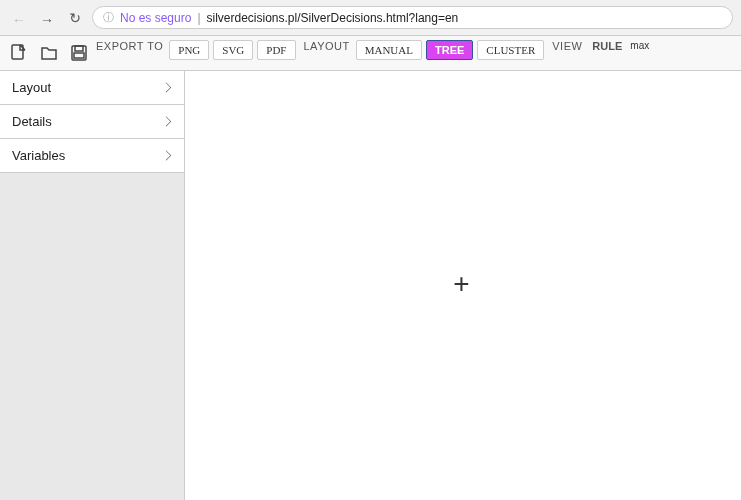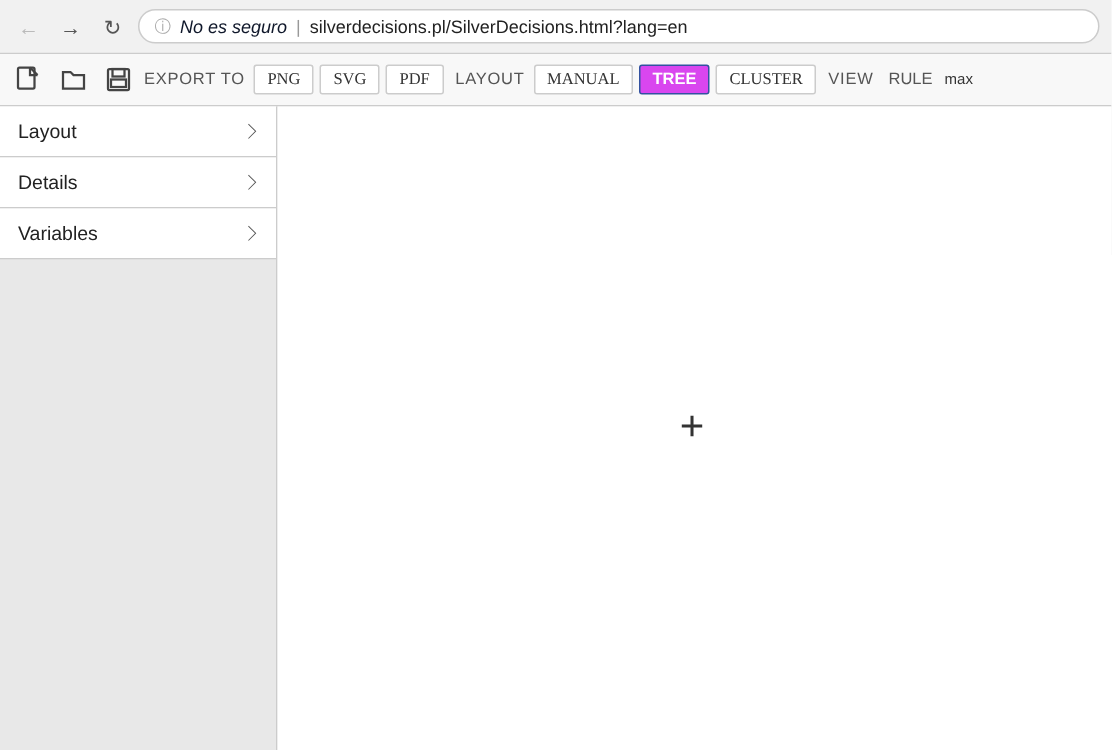--- a/index.html
+++ b/index.html
@@ -33,28 +33,28 @@
       background: white;
       border: 1px solid #ccc;
       border-radius: 12px;
       padding: 3px 10px;
       gap: 6px;
       font-size: 12px;
       color: #333;
     }
 
     .lock-icon { color: #aaa; font-size: 11px; }
-    .insecure-text { color: #0f172a; font-style: italic; }
+    .insecure-text { color: #8b5cf6; }
     .separator { color: #999; }
     .url-text { color: #222; }
 
     
     .toolbar {
       display: flex;
-      align-items: center;
+      align-items: flex-start;
       background: #f8f8f8;
       border-bottom: 1px solid #ccc;
       padding: 4px 6px;
       gap: 4px;
     }
 
     .toolbar-icon-btn {
       width: 26px; height: 26px;
       border: none; background: transparent;
       cursor: pointer;
@@ -116,20 +116,21 @@
       font-size: 11px;
       color: #333;
     }
     .criterion-select span { margin-right: 4px; }
 
     .rule-label {
       font-size: 11px;
       color: #555;
       margin-left: 4px;
       text-transform: uppercase;
+      font-weight: bold;
     }
     .rule-value {
       font-size: 10px;
       color: #333;
       margin-left: 4px;
     }
 
     
     .main-area {
       display: flex;

